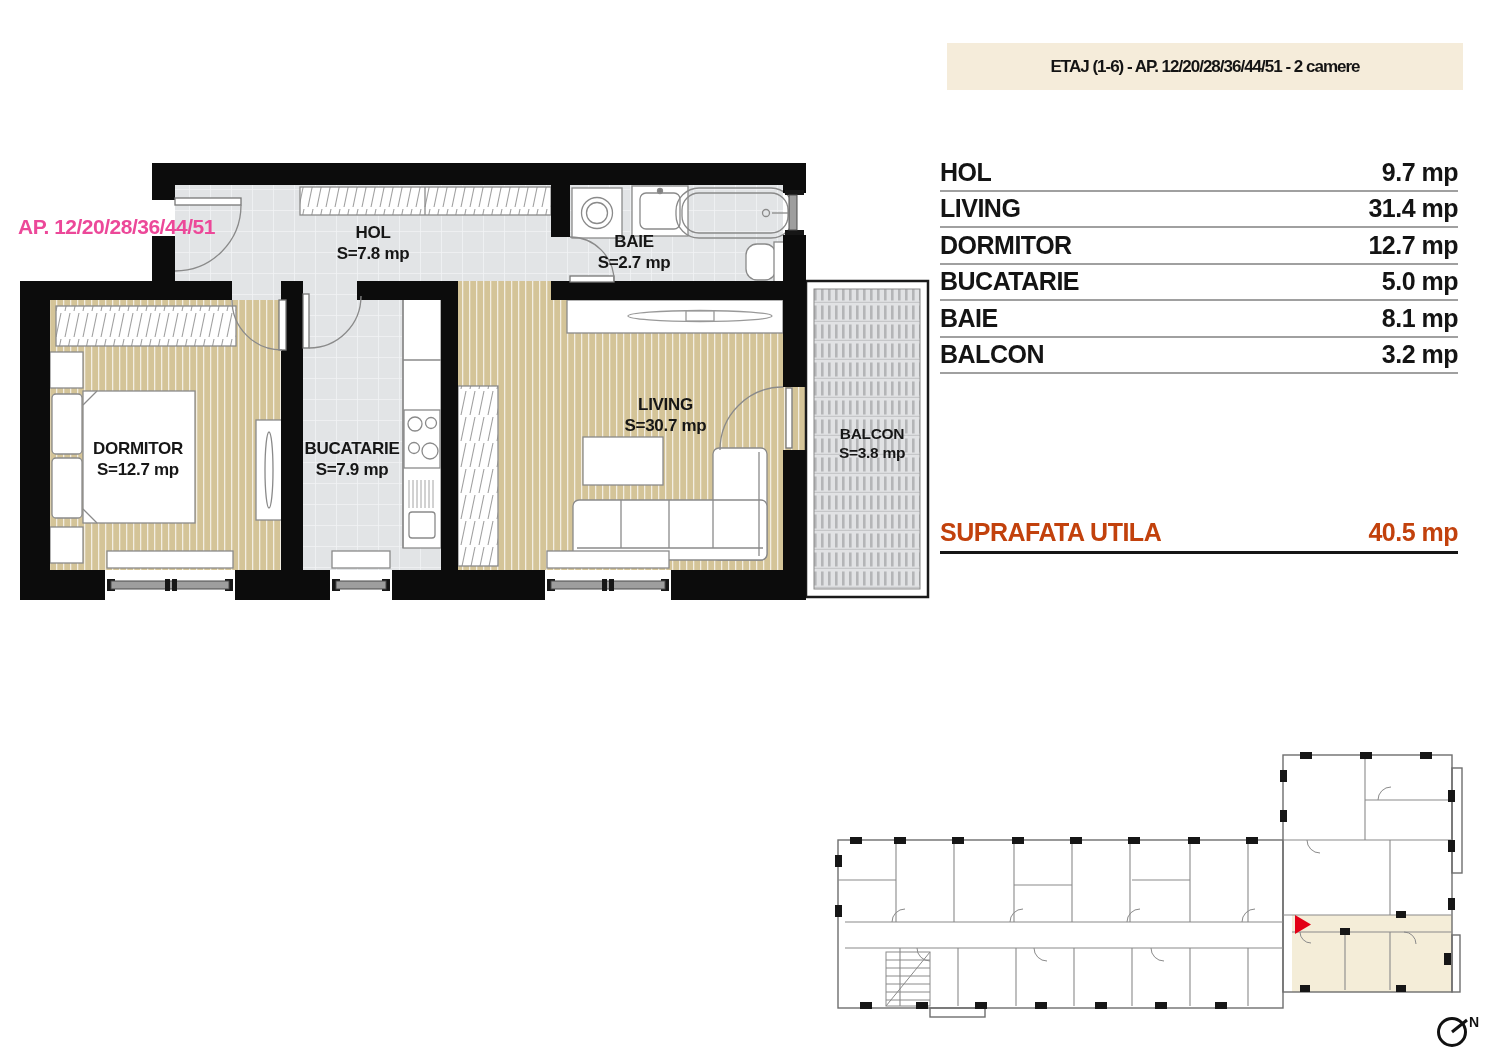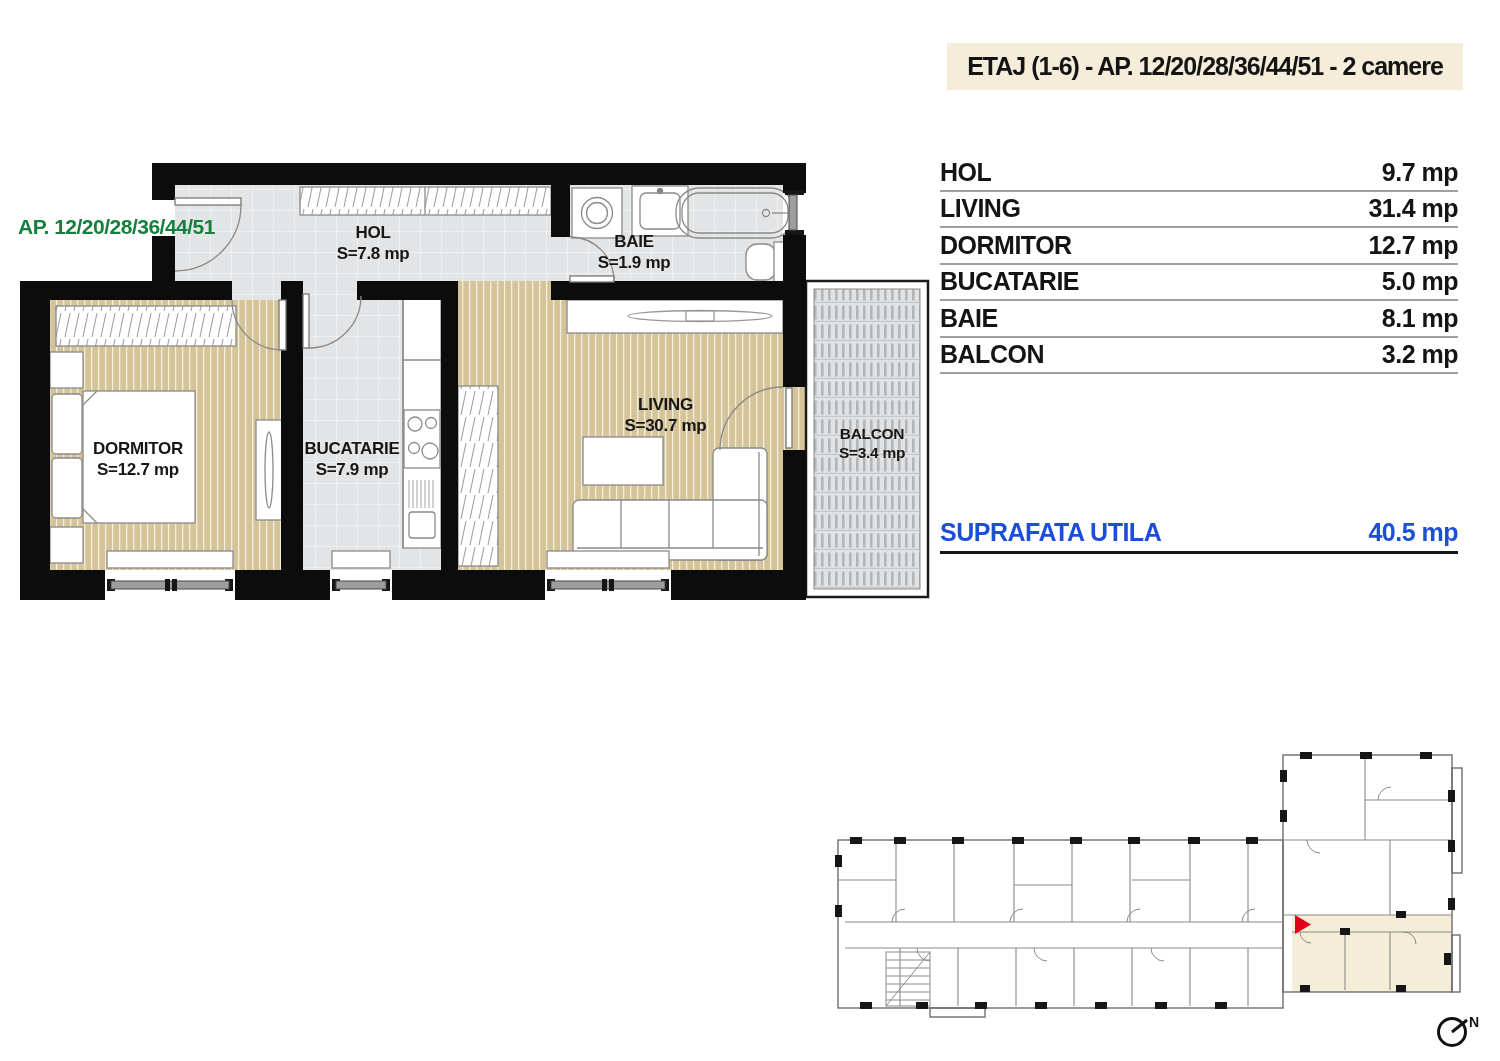--- a/index.html
+++ b/index.html
@@ -10,39 +10,39 @@
   svg{position:absolute;left:0;top:0;}
   .plan-label{
     position:absolute;text-align:center;font-weight:700;line-height:1.25;
     color:#161616;letter-spacing:-0.3px;
   }
   .plan-label span{display:block;}
   .lbl-17{font-size:17px;}
   .lbl-15{font-size:15.5px;}
   .ap-label{
     position:absolute;left:18px;top:215px;font-size:21px;font-weight:700;
-    letter-spacing:-0.5px;color:#15803d;white-space:nowrap;
+    letter-spacing:-0.5px;color:#ec4899;white-space:nowrap;
   }
   .header{
     position:absolute;left:947px;top:43px;width:516px;height:47px;
     background:#f5ecda;display:flex;align-items:center;justify-content:center;
   }
   .header .title{
-    font-size:25px;font-weight:700;letter-spacing:-1px;white-space:nowrap;color:#141414;
+    font-size:17px;font-weight:700;letter-spacing:-1px;white-space:nowrap;color:#141414;
   }
   .areas{position:absolute;left:940px;top:155px;width:518px;}
   .row{
     height:36.5px;box-sizing:border-box;border-bottom:2px solid #a0a0a0;
     display:flex;justify-content:space-between;align-items:flex-end;
     padding-bottom:3px;font-size:25px;font-weight:700;letter-spacing:-0.5px;color:#141414;
   }
   .row-total{
     margin-top:140px;height:40px;box-sizing:border-box;border-bottom:3px solid #161616;
     display:flex;justify-content:space-between;align-items:flex-end;
-    padding-bottom:4px;font-size:25px;font-weight:700;letter-spacing:-0.5px;color:#1d4ed8;
+    padding-bottom:4px;font-size:25px;font-weight:700;letter-spacing:-0.5px;color:#c2410c;
   }
 </style>
 </head>
 <body>
 
 <div class="canvas">
 
   <svg width="1500" height="1061" viewBox="0 0 1500 1061">
     <defs>
       <pattern id="tile" width="21" height="21" patternUnits="userSpaceOnUse">
@@ -310,37 +310,37 @@
   </svg>
 
   <div class="ap-label">AP. 12/20/28/36/44/51</div>
 
   <div class="plan-label lbl-17" style="left:298px;top:222px;width:150px;">
     <span>HOL</span>
     <span>S=7.8 mp</span>
   </div>
   <div class="plan-label lbl-17" style="left:559px;top:231px;width:150px;">
     <span>BAIE</span>
-    <span>S=1.9 mp</span>
+    <span>S=2.7 mp</span>
   </div>
   <div class="plan-label lbl-17" style="left:43px;top:438px;width:190px;">
     <span>DORMITOR</span>
     <span>S=12.7 mp</span>
   </div>
   <div class="plan-label lbl-17" style="left:262px;top:438px;width:180px;">
     <span>BUCATARIE</span>
     <span>S=7.9 mp</span>
   </div>
   <div class="plan-label lbl-17" style="left:578px;top:394px;width:175px;">
     <span>LIVING</span>
     <span>S=30.7 mp</span>
   </div>
   <div class="plan-label lbl-15" style="left:817px;top:424px;width:110px;">
     <span>BALCON</span>
-    <span>S=3.4 mp</span>
+    <span>S=3.8 mp</span>
   </div>
 
   <div class="header">
     <span class="title">ETAJ (1-6) - AP. 12/20/28/36/44/51 - 2 camere</span>
   </div>
 
   <div class="areas">
     <div class="row">
       <span>HOL</span>
         <span>9.7 mp</span>

